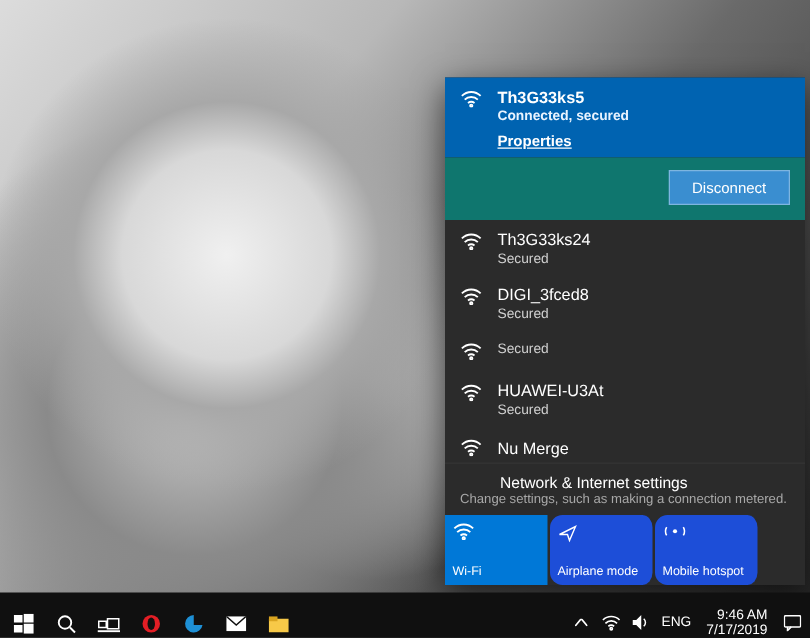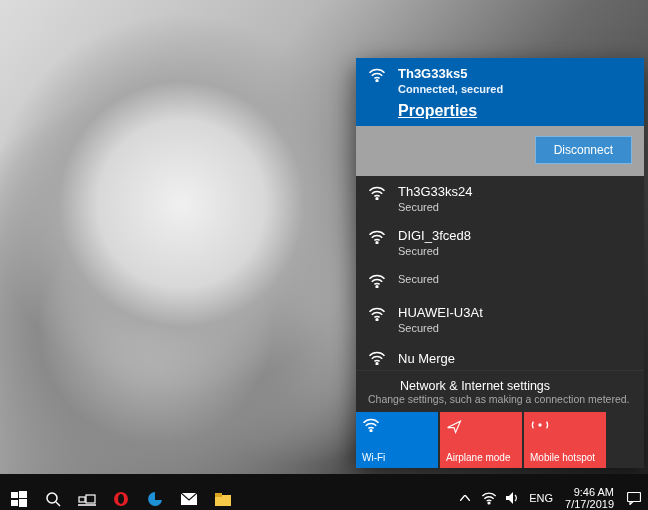--- a/index.html
+++ b/index.html
@@ -58,30 +58,30 @@
     line-height: 16px;
   }
   .net-status {
     font-size: 11px;
     color: #d0d0d0;
     line-height: 14px;
   }
   .net-item.active .net-status { color: #eaf4ff; }
   .properties {
     margin-top: 6px;
-    font-size: 16px;
+    font-size: 12px;
     color: #fff;
     text-decoration: underline;
     display: inline-block;
   }
   .discon-row {
     display: flex;
     justify-content: flex-end;
     padding: 10px 12px 12px;
-    background: #a3a3a3;
+    background: #0f766e;
   }
   .discon-btn {
     background: #3a8ed0;
     border: 1px solid rgba(255,255,255,0.35);
     color: #fff;
     font-size: 12px;
     padding: 6px 18px;
     cursor: pointer;
   }
   .settings-sec {
@@ -110,21 +110,21 @@
     justify-content: flex-end;
     font-size: 10px;
     line-height: 12px;
     color: #fff;
     border-right: 2px solid #2b2b2b;
     cursor: pointer;
     position: relative;
   }
   .tile .t-icon { position: absolute; top: 6px; left: 6px; }
   .tile.on { background: #0078d7; }
-  .tile.off { background: #ef4444; }
+  .tile.off { background: #1d4ed8; border-radius: 10px; }
   svg.wifi { width: 18px; height: 14px; }
   svg.wifi path, svg.wifi circle { fill: none; stroke: currentColor; stroke-width: 2; }
   svg.plane { width: 16px; height: 16px; }
   svg.hotspot { width: 20px; height: 14px; }
 
   
   .taskbar {
     position: absolute;
     left: 0; right: 0; bottom: 0;
     height: 36px;

